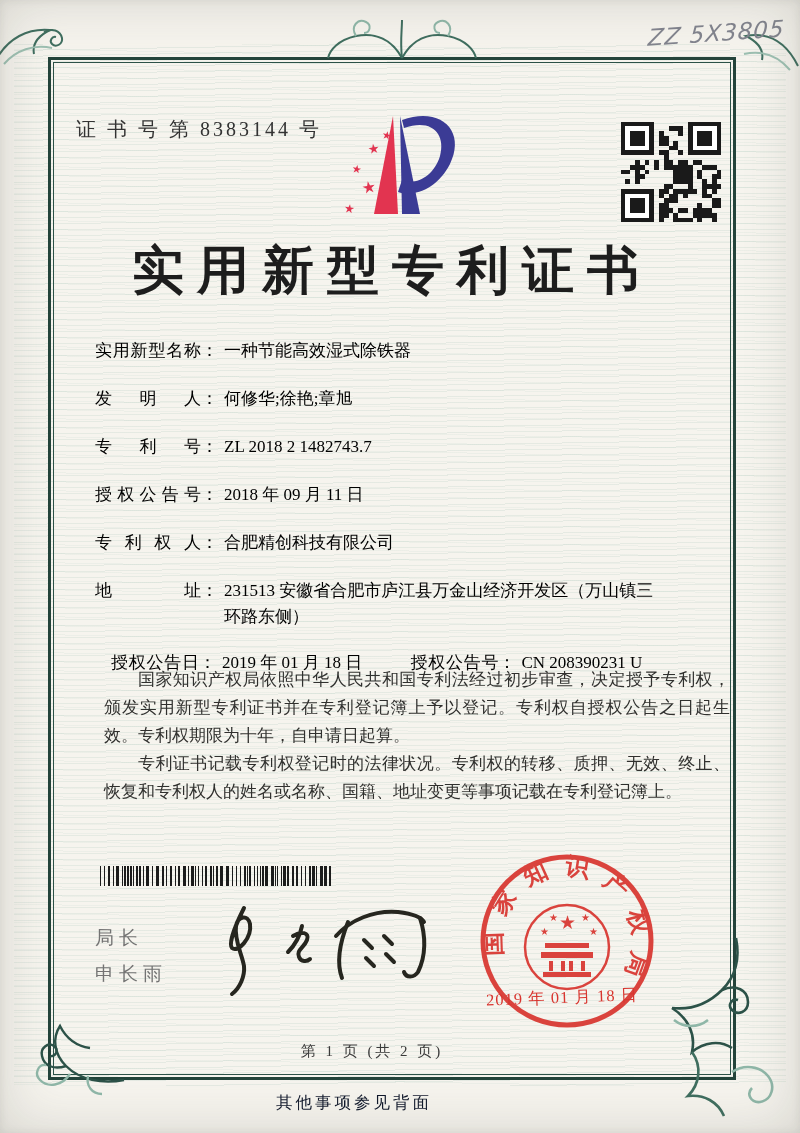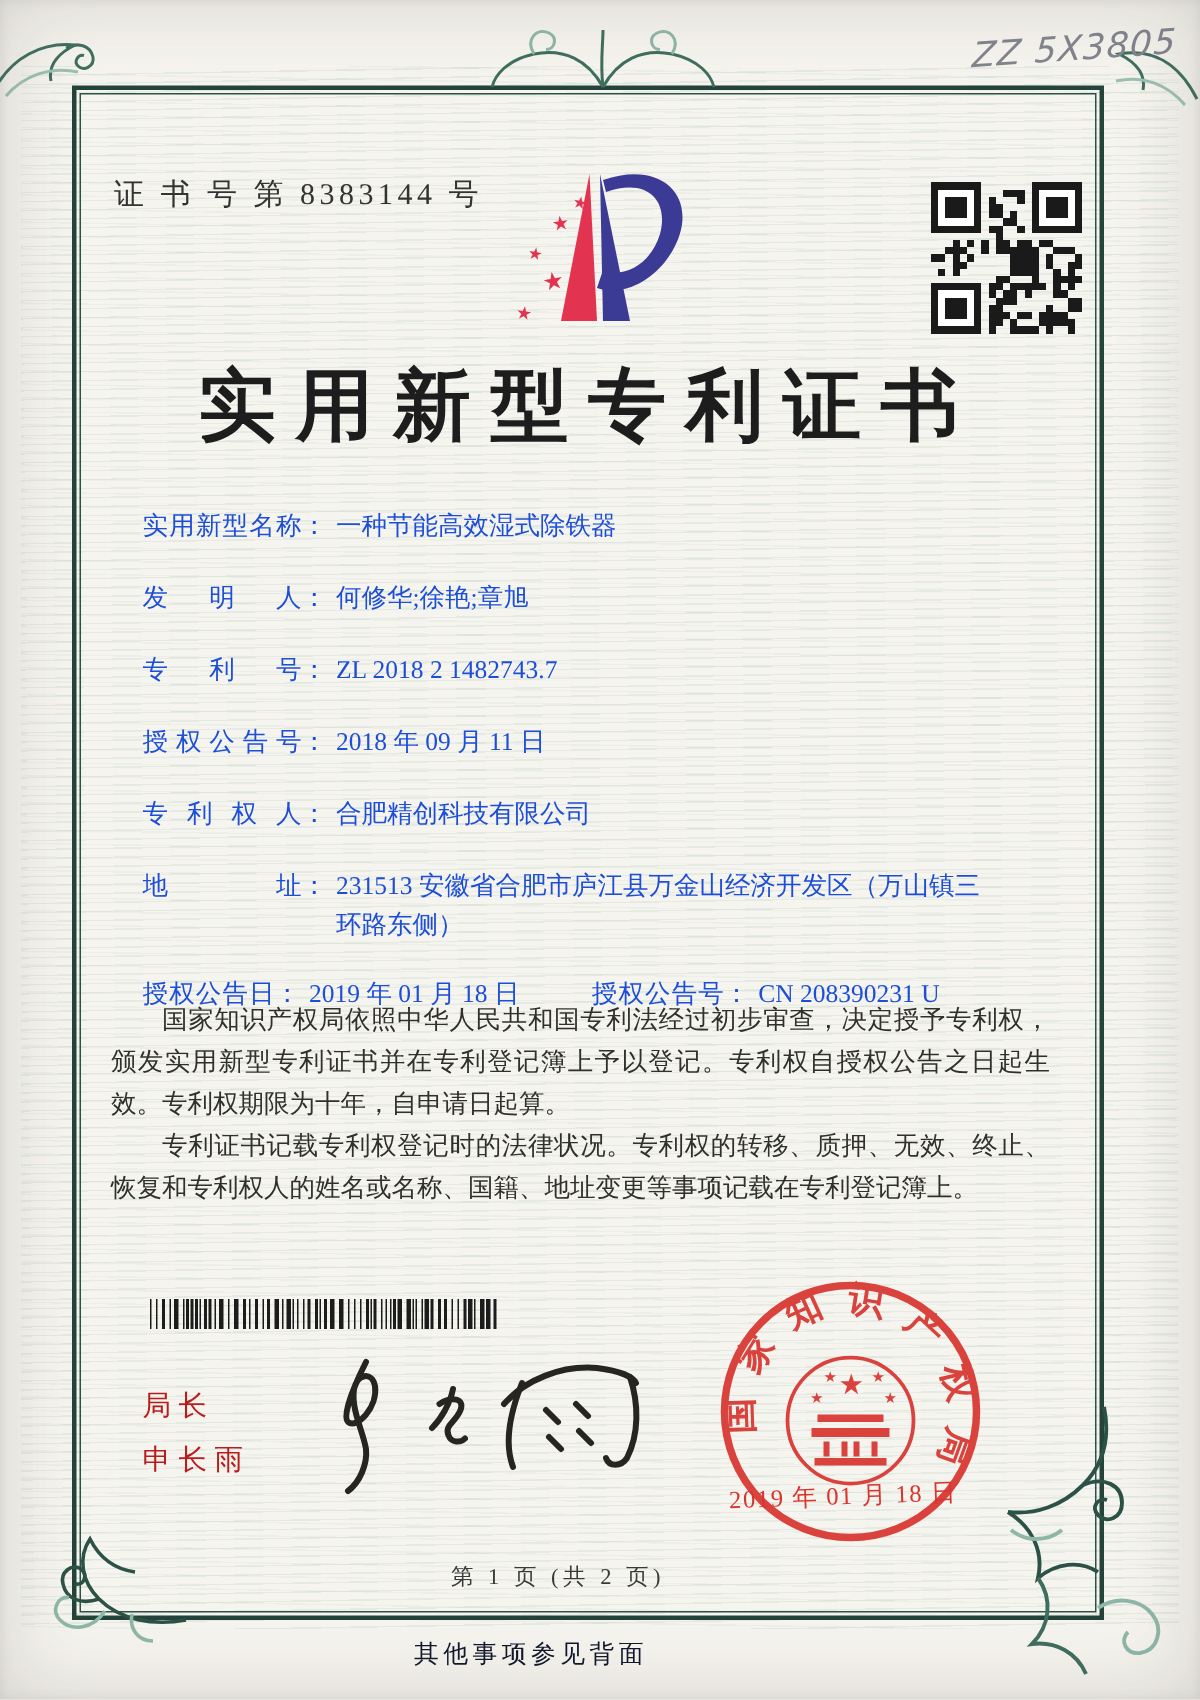--- a/index.html
+++ b/index.html
@@ -32,38 +32,38 @@
     letter-spacing:1px; z-index:4; }
 
   .cert-no { left:76px; top:116px; font-size:20px; letter-spacing:3px; color:#333; }
 
   .logo { left:336px; top:106px; width:132px; height:118px; }
   .qr { left:606px; top:112px; width:130px; height:120px; }
 
   .title { left:48px; top:236px; width:688px; text-align:center;
     font-size:52px; font-weight:600; letter-spacing:13px; color:#1d1d1d; }
 
-  .fields { left:95px; top:338px; width:620px; font-size:17px; line-height:26px; color:#1d4ed8;font-family:Liberation Serif, serif; }
+  .fields { left:95px; top:338px; width:620px; font-size:17px; line-height:26px; color:#000000;font-family:Liberation Serif, serif; }
   .field-row { margin-bottom:22px; white-space:nowrap; }
   .field-row.addr { margin-bottom:20px; }
   .flabel { display:inline-block; width:106px; text-align:justify; text-align-last:justify; vertical-align:top; }
   .fvalue { display:inline-block; vertical-align:top; margin-left:6px; }
   .addr .fvalue { width:446px; white-space:normal; }
   .grant-row { white-space:nowrap; }
-  .grant-group { display:inline-block; }
+  .grant-group { display:inline-block;margin-left:16px; }
   .grant-group.second { margin-left:44px; }
   .grant-group .flabel { width:88px; }
 
-  .paragraphs { left:74px; top:666px; width:626px; font-size:17px; line-height:28px;
+  .paragraphs { left:104px; top:666px; width:626px; font-size:17px; line-height:28px;
     color:#30302e; text-align:justify; }
   .paragraphs p { text-indent:2em; }
 
   .barcode { left:100px; top:866px; width:232px; height:20px; }
 
-  .signatory { left:95px; top:920px; font-size:19px; color:#b91c1c; line-height:36px;
+  .signatory { left:95px; top:920px; font-size:19px; color:#737373; line-height:36px;
     letter-spacing:5px; font-family:Liberation Sans, sans-serif; }
   .signature { left:198px; top:878px; width:255px; height:125px; z-index:4; }
 
   .seal { left:477px; top:851px; width:180px; height:180px; z-index:5; opacity:.92; }
   .seal-date { left:486px; top:986px; width:200px; font-size:16.5px; color:#d8352f;
     letter-spacing:1px; transform:rotate(-2deg); z-index:6; white-space:nowrap; }
 
   .page-num { left:48px; top:1042px; width:648px; text-align:center; font-size:15px;
     letter-spacing:3px; color:#3a3a3a; }
   .back-note { left:48px; top:1092px; width:612px; text-align:center; font-size:16.5px;

